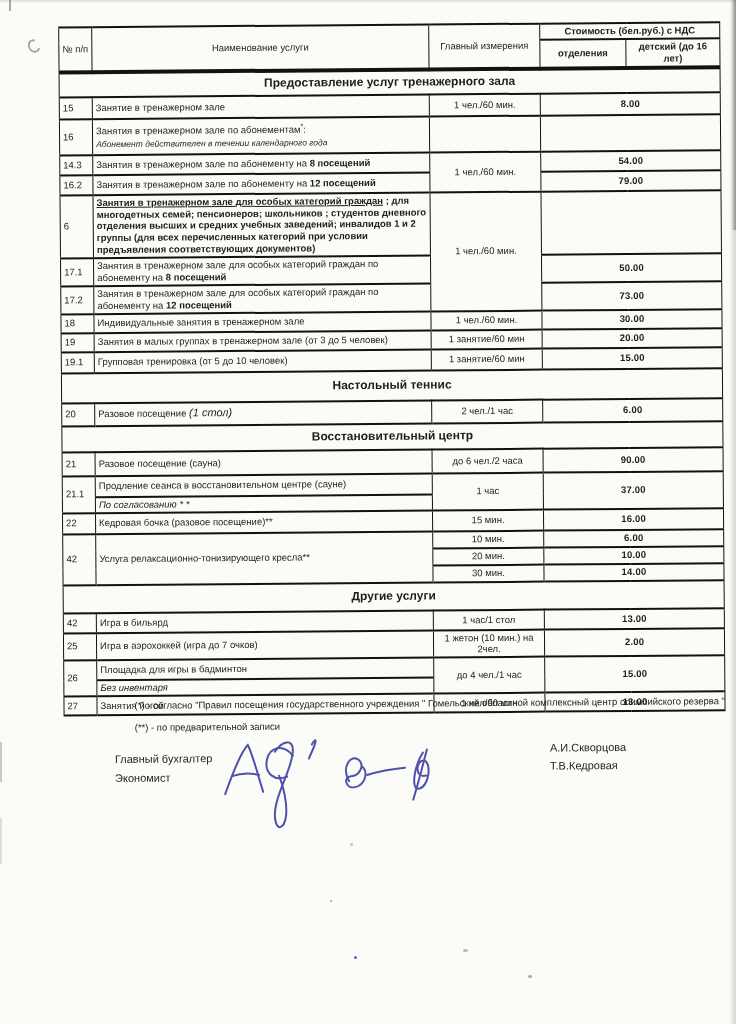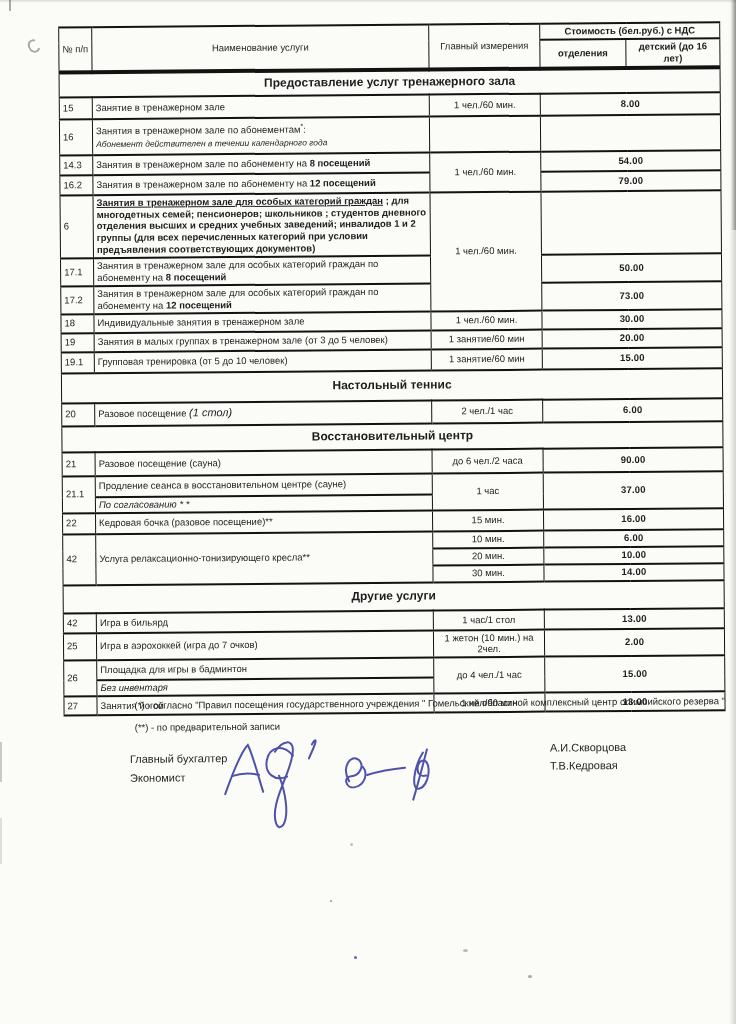--- a/index.html
+++ b/index.html
@@ -50,21 +50,21 @@
   .it{font-style:italic;font-size:8.5px;}
   .bld{font-weight:bold;}
   .und{text-decoration:underline;font-weight:bold;}
   .bold17{font-weight:bold;}
   sup{font-size:7px;}
   .note-line{display:block;margin-top:2px;}
 
   .footnote{position:absolute;left:133px;font-size:9.5px;color:#222;white-space:nowrap;}
   #fn1{top:698px;}
   #fn2{top:720px;}
-  .sig-roles{position:absolute;left:113px;top:748px;font-size:11px;line-height:19px;color:#222;margin-left:15px;}
+  .sig-roles{position:absolute;left:113px;top:748px;font-size:11px;line-height:19px;color:#222;}
   .sig-names{position:absolute;left:548px;top:740px;font-size:11px;line-height:18px;color:#222;}
   .sig-svg{position:absolute;}
   #sig1{left:215px;top:731px;}
   #sig2{left:333px;top:747px;}
 </style>
 </head>
 <body>
 
 <div id="page">
 

